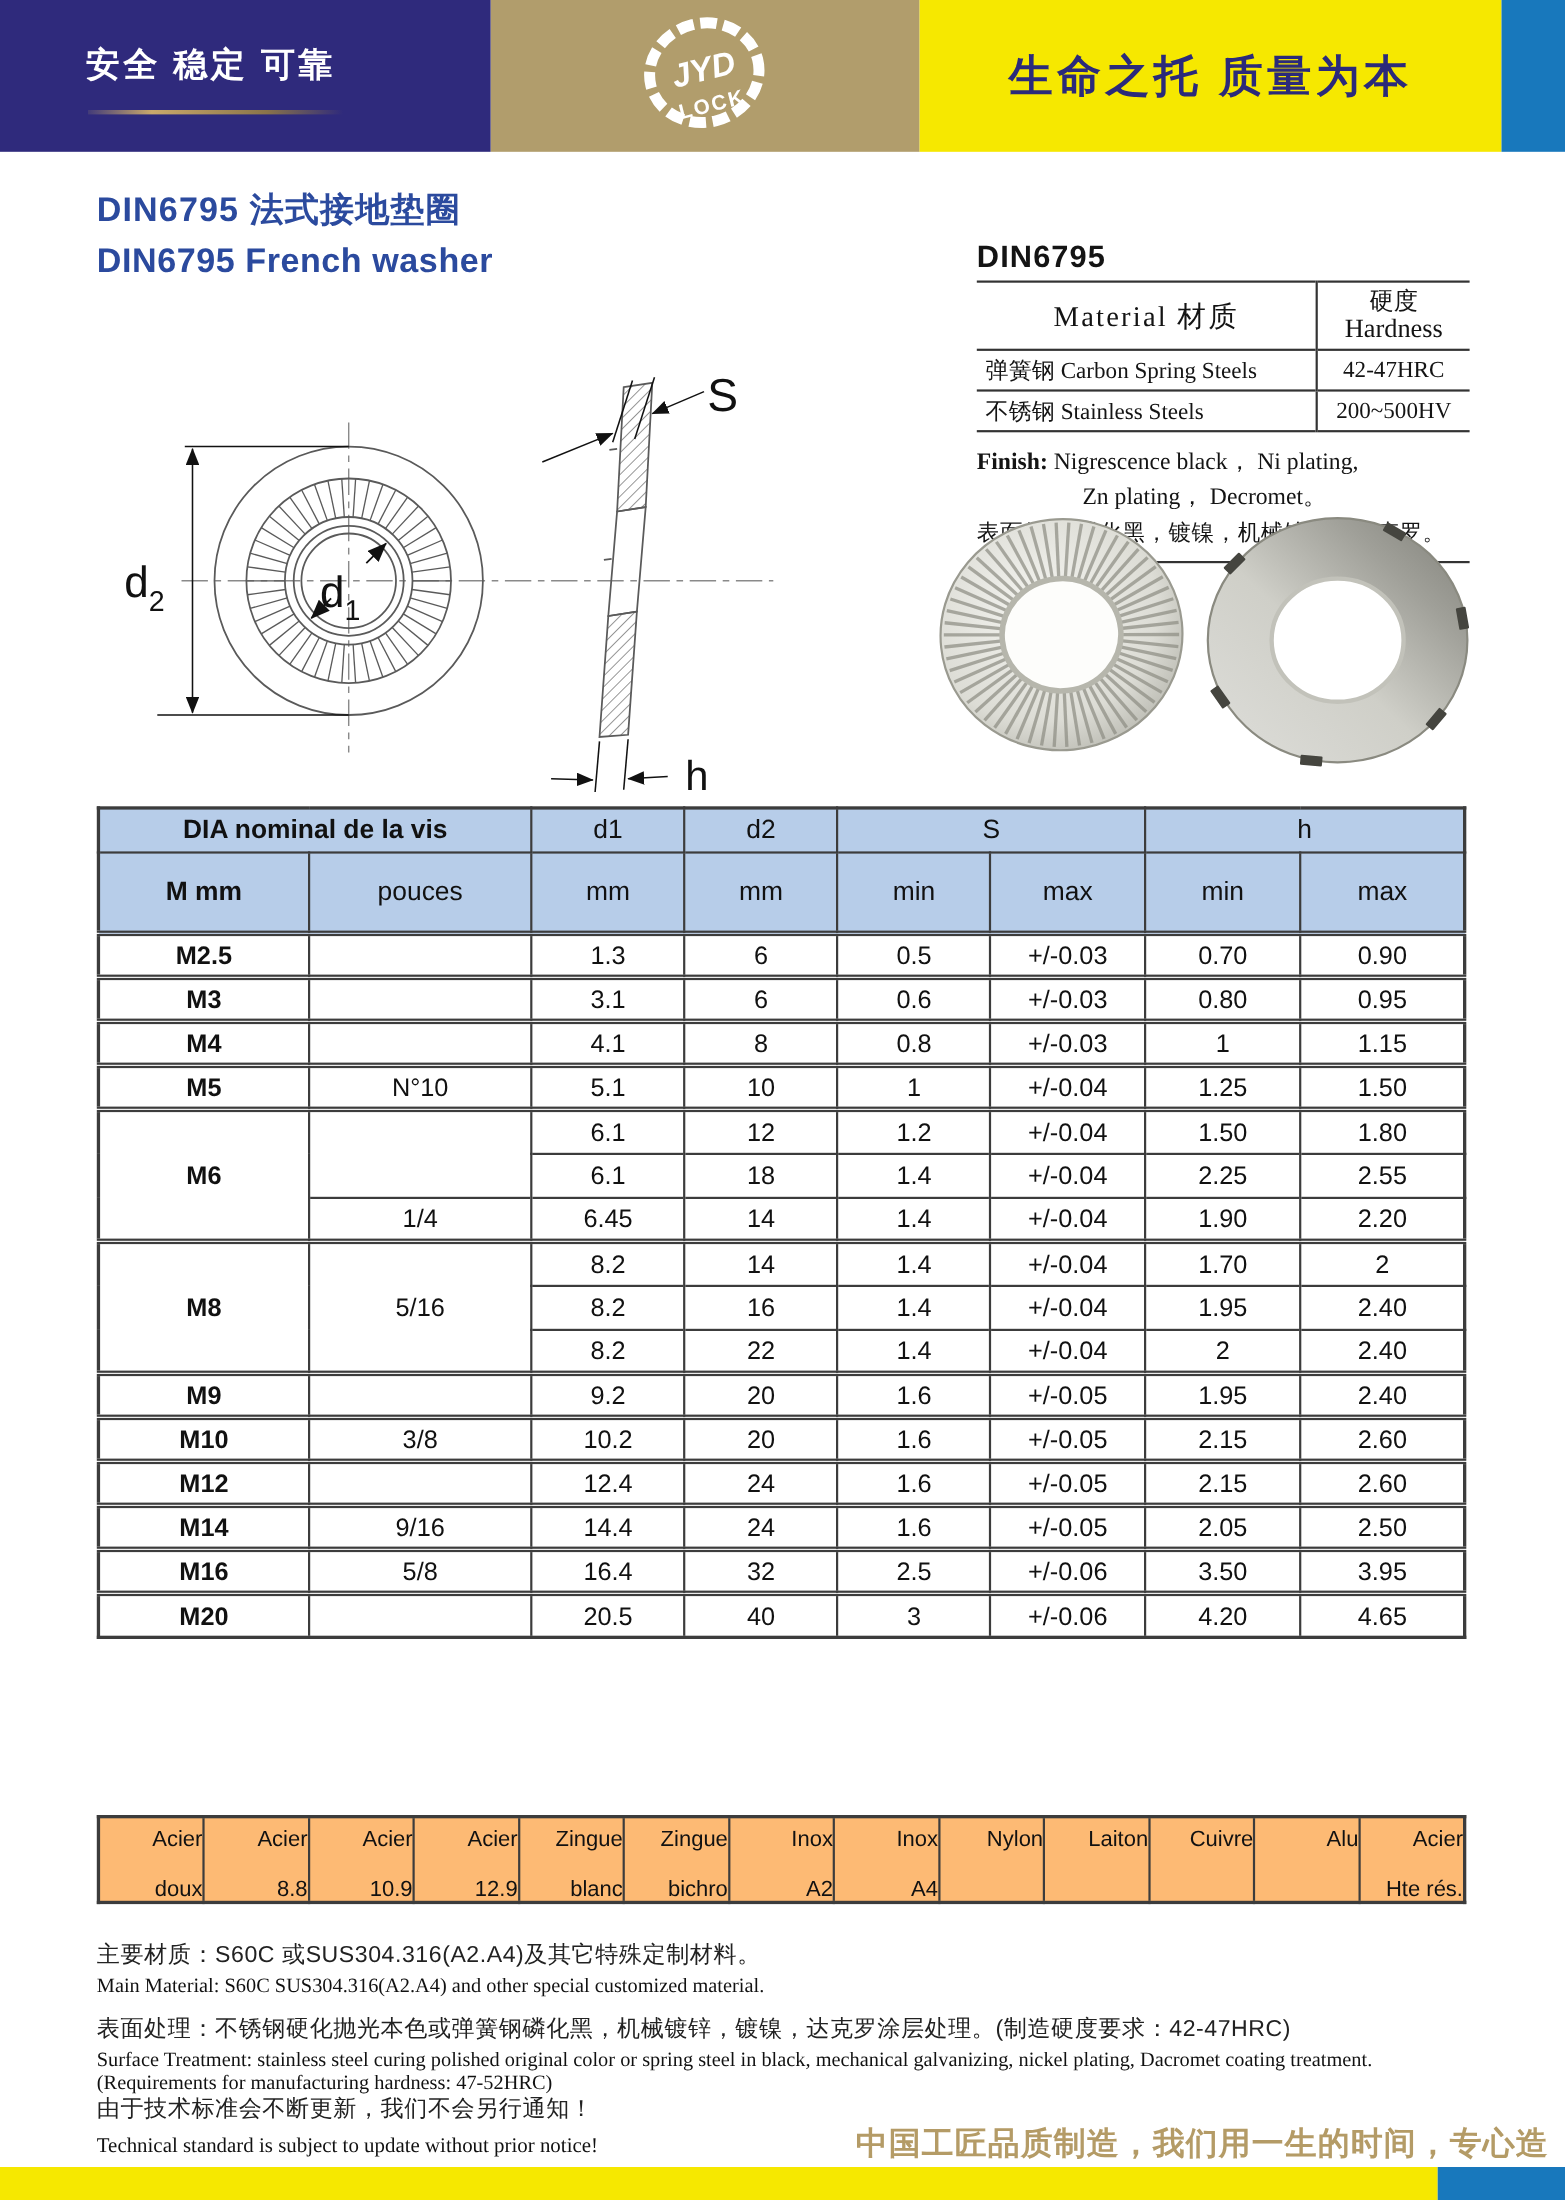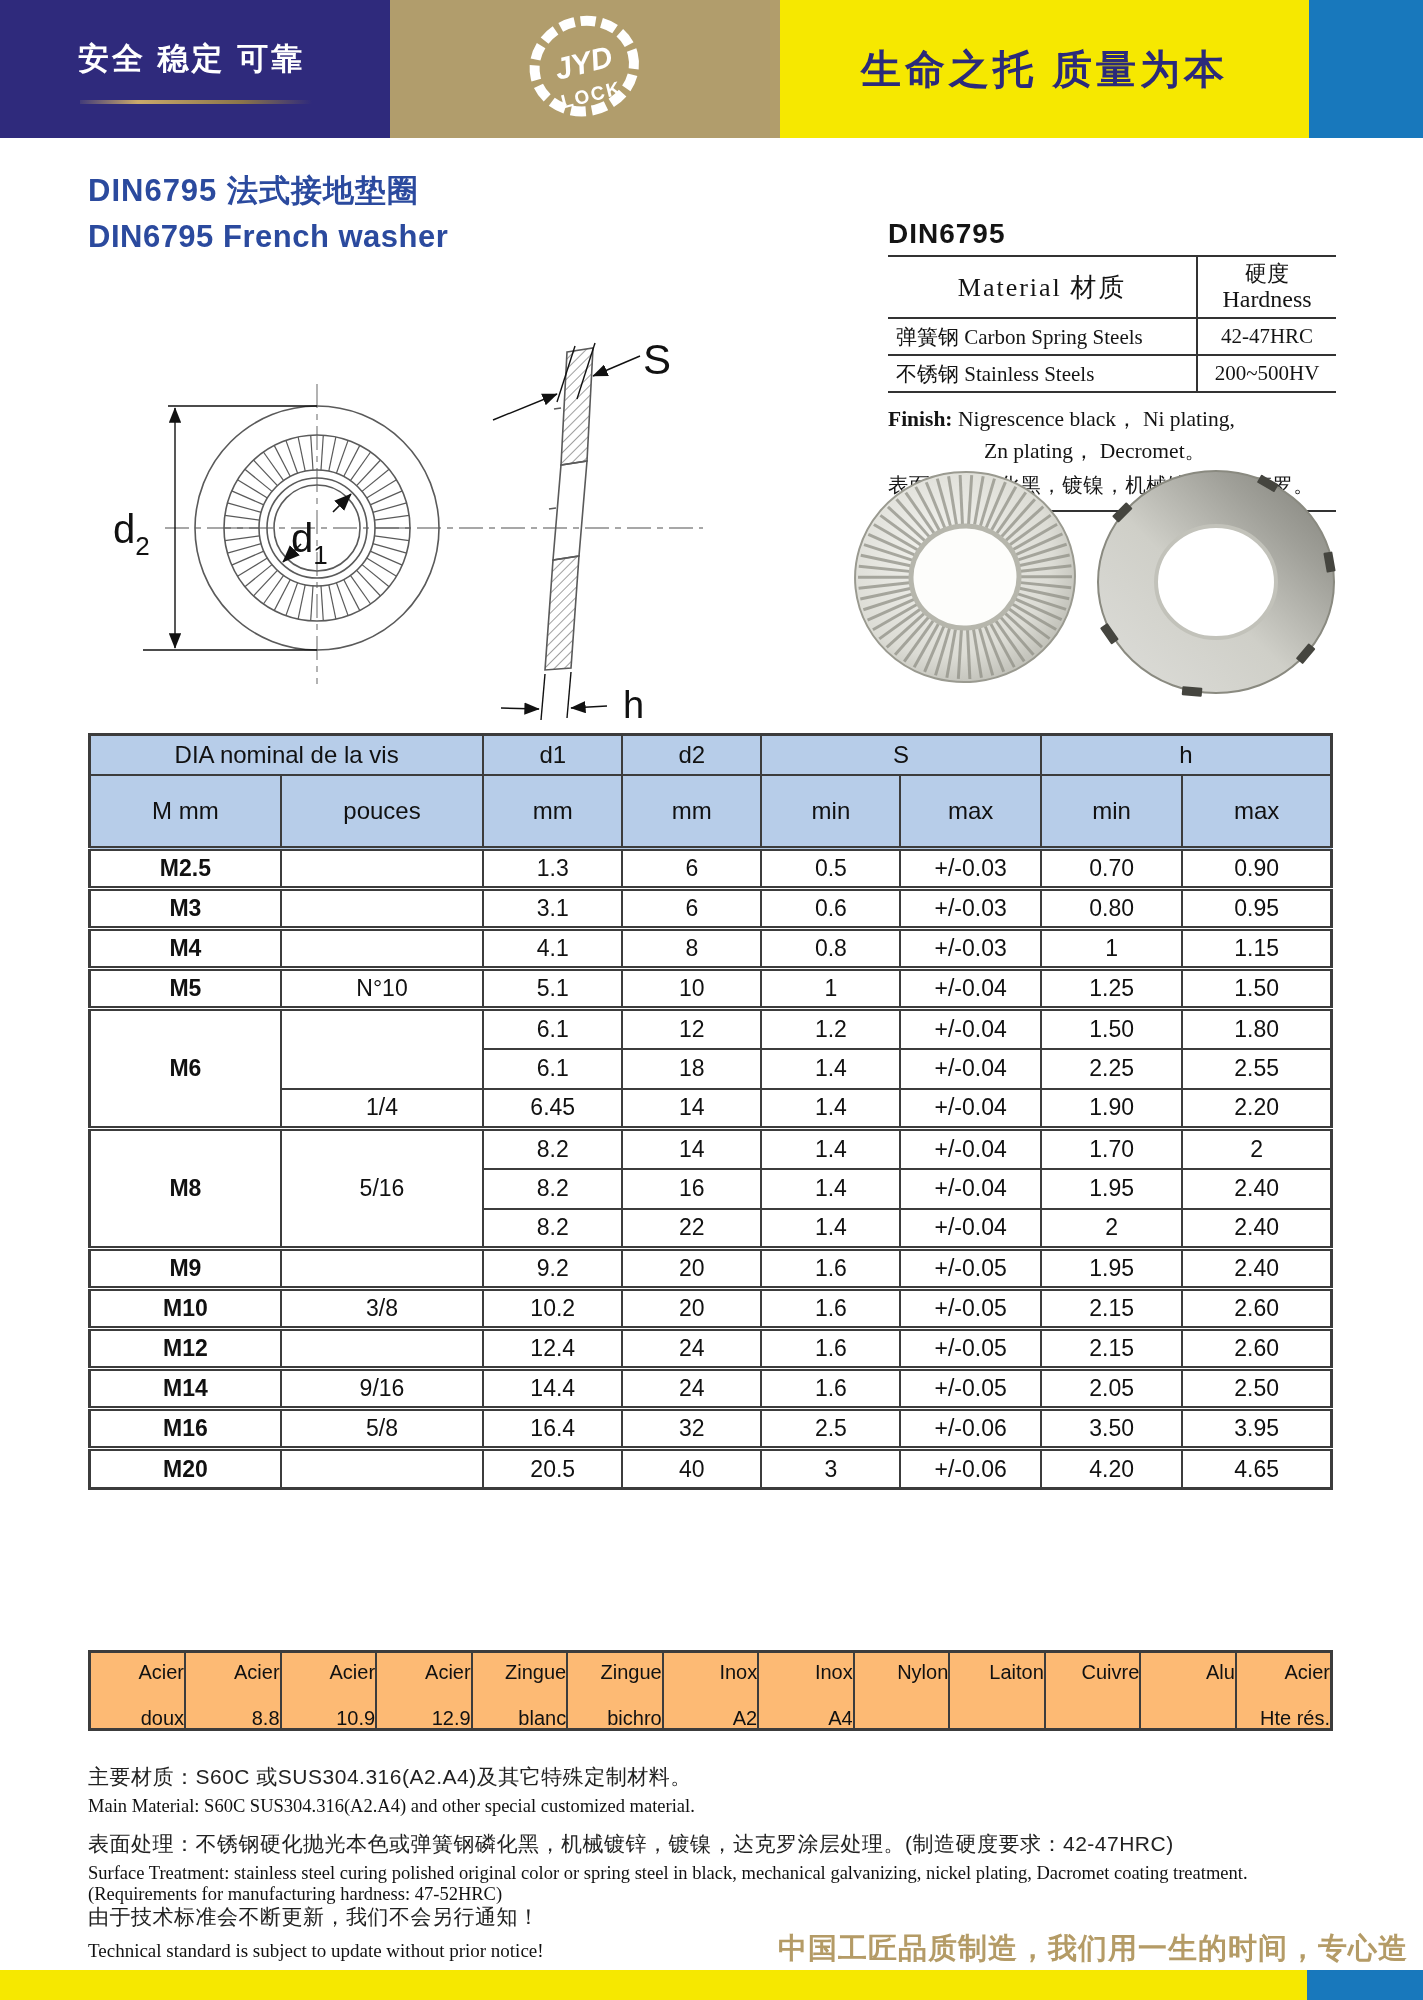--- a/index.html
+++ b/index.html
@@ -1,21 +1,21 @@
 <!DOCTYPE html>
 <html><head>
 <meta charset="utf-8">
 <style>
   * { margin:0; padding:0; box-sizing:border-box; }
   body { background:#e8e8e8; font-family:"Liberation Sans", sans-serif; }
   .page { position:relative; width:1423px; height:2000px; background:#ffffff; overflow:hidden; margin:0 auto; }
 
   
   .banner { position:absolute; top:0; left:0; width:100%; height:138px; display:flex; }
-  .ban-navy { width:390px; background:#2f2a7c; position:relative; }
+  .ban-navy { width:446px; background:#2f2a7c; position:relative; }
   .ban-navy .txt { position:absolute; left:78px; top:38px; color:#fff; font-size:31px; font-weight:bold; letter-spacing:3px; }
   .ban-navy .gold-line { position:absolute; left:80px; top:100px; width:232px; height:4px;
       background:linear-gradient(90deg, rgba(177,157,107,0.15), #caa96b 25%, #8a744a 70%, rgba(177,157,107,0)); }
   .ban-gold { width:390px; background:#b19d6c; display:flex; align-items:center; justify-content:center; }
   .ban-yellow { width:529px; background:#f6e800; display:flex; align-items:center; justify-content:center; }
   .ban-yellow .txt { color:#2b2a7a; font-size:40px; font-weight:bold; letter-spacing:4px; }
   .ban-blue { flex:1; background:#1878bc; }
 
   
   .title-block { position:absolute; left:88px; top:170px; color:#2b4a9e; }
@@ -45,21 +45,21 @@
   
   .photos { position:absolute; left:848px; top:466px; display:flex; gap:8px; }
 
   
   table.spec { position:absolute; left:88px; top:733px; width:1245px; border-collapse:collapse; table-layout:fixed;
                text-align:center; color:#111; border:3px solid #3c3c3c; }
   table.spec th, table.spec td { border-left:2px solid #3c3c3c; border-right:2px solid #3c3c3c; }
   table.spec thead th { background:#b7cde9; font-weight:normal; font-size:24px; }
   table.spec thead tr.r1 th { height:40px; border-bottom:2px solid #3c3c3c; }
   table.spec thead tr.r2 th { height:74px; }
-  table.spec th.bold { font-weight:normal;margin-top:32px; }
+  table.spec th.bold { font-weight:bold;margin-top:32px; }
   table.spec tbody td { height:40px; font-size:23px; background:#fff; }
   table.spec tbody td.m-col { font-weight:bold; }
   table.spec tbody tr.group-start { border-top:5px double #3c3c3c; }
   table.spec tbody tr.sub-row { border-top:2px solid #3c3c3c; }
 
   
   table.strip { position:absolute; left:88px; top:1650px; width:1245px; height:73px; border-collapse:collapse;
                 table-layout:fixed; border:3px solid #3c3c3c; }
   table.strip td { border:2px solid #3c3c3c; background:#fdba74; text-align:right; vertical-align:top; padding:0; }
   table.strip .l1, table.strip .l2 { font-size:20px; color:#111; line-height:1; }

